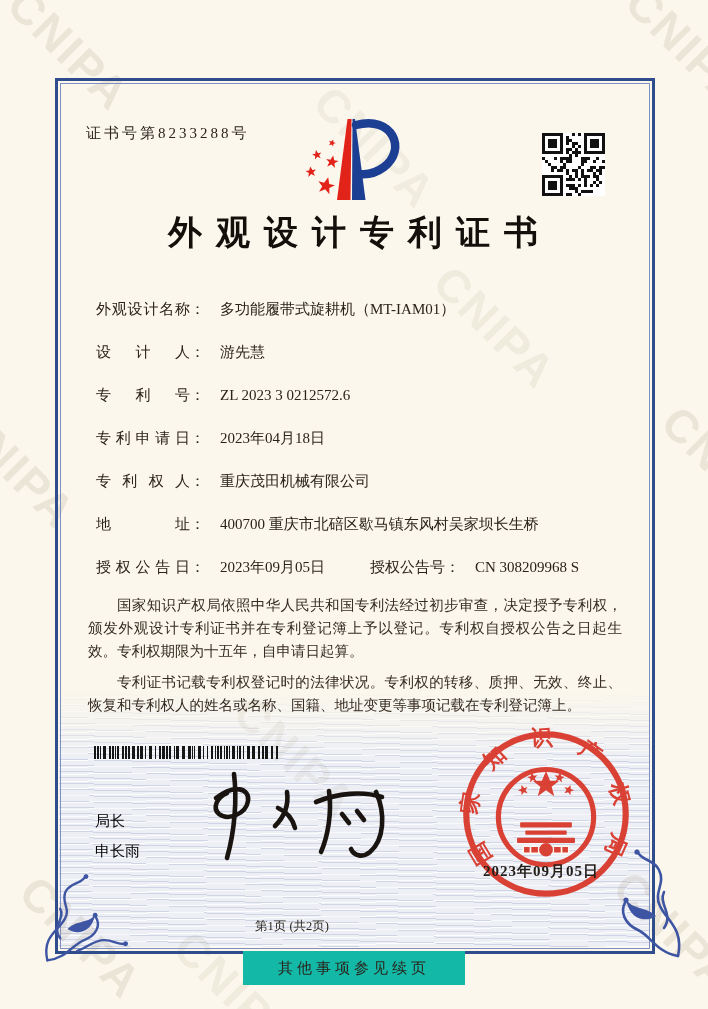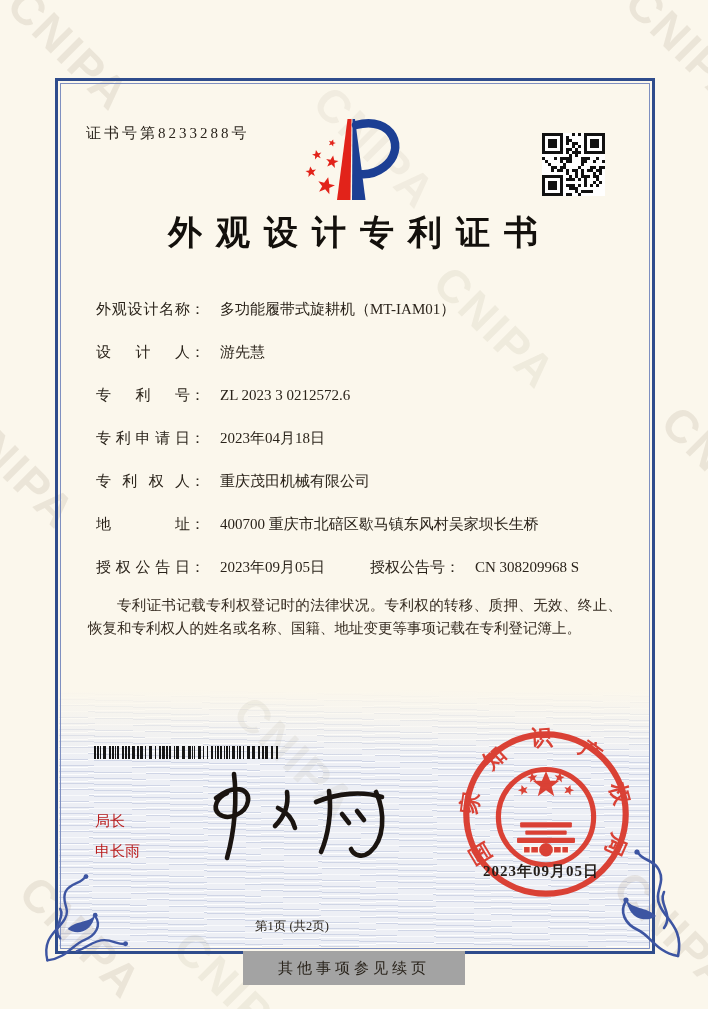--- a/index.html
+++ b/index.html
@@ -60,38 +60,38 @@
   .val{margin-left:15px;}
   .pair2{position:absolute;left:282px;top:0;white-space:nowrap;}
   
   .body-text{
     position:absolute;left:88px;top:594px;width:534px;z-index:3;
     font-size:14.5px;line-height:23px;color:#352b20;text-align:justify;
   }
   .body-text p{margin:0 0 8px 0;text-indent:2em;}
   
   .barcode{position:absolute;left:94px;top:745px;width:186px;height:13px;z-index:3;}
-  .officer{position:absolute;left:95px;top:806px;z-index:4;font-size:15px;line-height:30px;color:#b91c1c;}
+  .officer{position:absolute;left:95px;top:806px;z-index:4;font-size:15px;line-height:30px;color:#000000;}
   .signature{position:absolute;left:190px;top:768px;width:215px;height:96px;z-index:4;}
   
   .seal{position:absolute;left:458px;top:726px;width:176px;height:176px;z-index:5;}
   .seal svg{position:absolute;left:0;top:0;}
   .seal-date{
     position:absolute;left:0;right:10px;top:136px;text-align:center;
     font-size:15px;letter-spacing:1px;color:#241e19;font-weight:bold;
   }
   
   .flourish{position:absolute;z-index:3;}
   .flourish.left{left:40px;top:872px;}
   .flourish.right{left:588px;top:848px;transform:scaleX(-1);}
   
   .page-num{position:absolute;left:0;top:918px;width:584px;text-align:center;z-index:3;font-size:12.5px;color:#2a241c;}
   .cont-box{
     position:absolute;left:243px;top:951px;width:222px;height:34px;z-index:6;
-    background:#a3a3a3;display:flex;align-items:center;justify-content:center;
+    background:#14b8a6;display:flex;align-items:center;justify-content:center;
   }
   .cont-box span{font-size:15px;letter-spacing:4px;color:#2a241c;}
 </style>
 </head>
 <body>
 
 <div class="wm" style="left:-6px;top:22px;">CNIPA</div>
 <div class="wm" style="left:612px;top:20px;">CNIPA</div>
 <div class="wm" style="left:300px;top:120px;color:rgba(158,144,116,.10);">CNIPA</div>
 <div class="wm" style="left:420px;top:300px;color:rgba(158,144,116,.12);">CNIPA</div>
@@ -279,20 +279,21 @@
   <span class="lbl">地址</span><span>：</span><span class="val">400700 重庆市北碚区歇马镇东风村吴家坝长生桥</span>
 </div>
 <div class="field-row" style="top:558px;">
   <span class="lbl">授权公告日</span><span>：</span><span class="val">2023年09月05日</span>
   <span class="pair2">
     <span>授权公告号</span><span>：</span><span class="val">CN 308209968 S</span>
   </span>
 </div>
 
 <div class="body-text">
+  <p>国家知识产权局依照中华人民共和国专利法经过初步审查，决定授予专利权，颁发外观设计专利证书并在专利登记簿上予以登记。专利权自授权公告之日起生效。专利权期限为十五年，自申请日起算。</p>
   <p>专利证书记载专利权登记时的法律状况。专利权的转移、质押、无效、终止、恢复和专利权人的姓名或名称、国籍、地址变更等事项记载在专利登记簿上。</p>
 </div>
 
 <div class="barcode"><svg width="186" height="13" viewBox="0 0 186 20" preserveAspectRatio="none">
       <rect x="0" width="2" height="20" fill="#161616"></rect>
       <rect x="3" width="2" height="20" fill="#161616"></rect>
       <rect x="6" width="1" height="20" fill="#161616"></rect>
       <rect x="9" width="3" height="20" fill="#161616"></rect>
       <rect x="15" width="2" height="20" fill="#161616"></rect>
       <rect x="18" width="2" height="20" fill="#161616"></rect>

